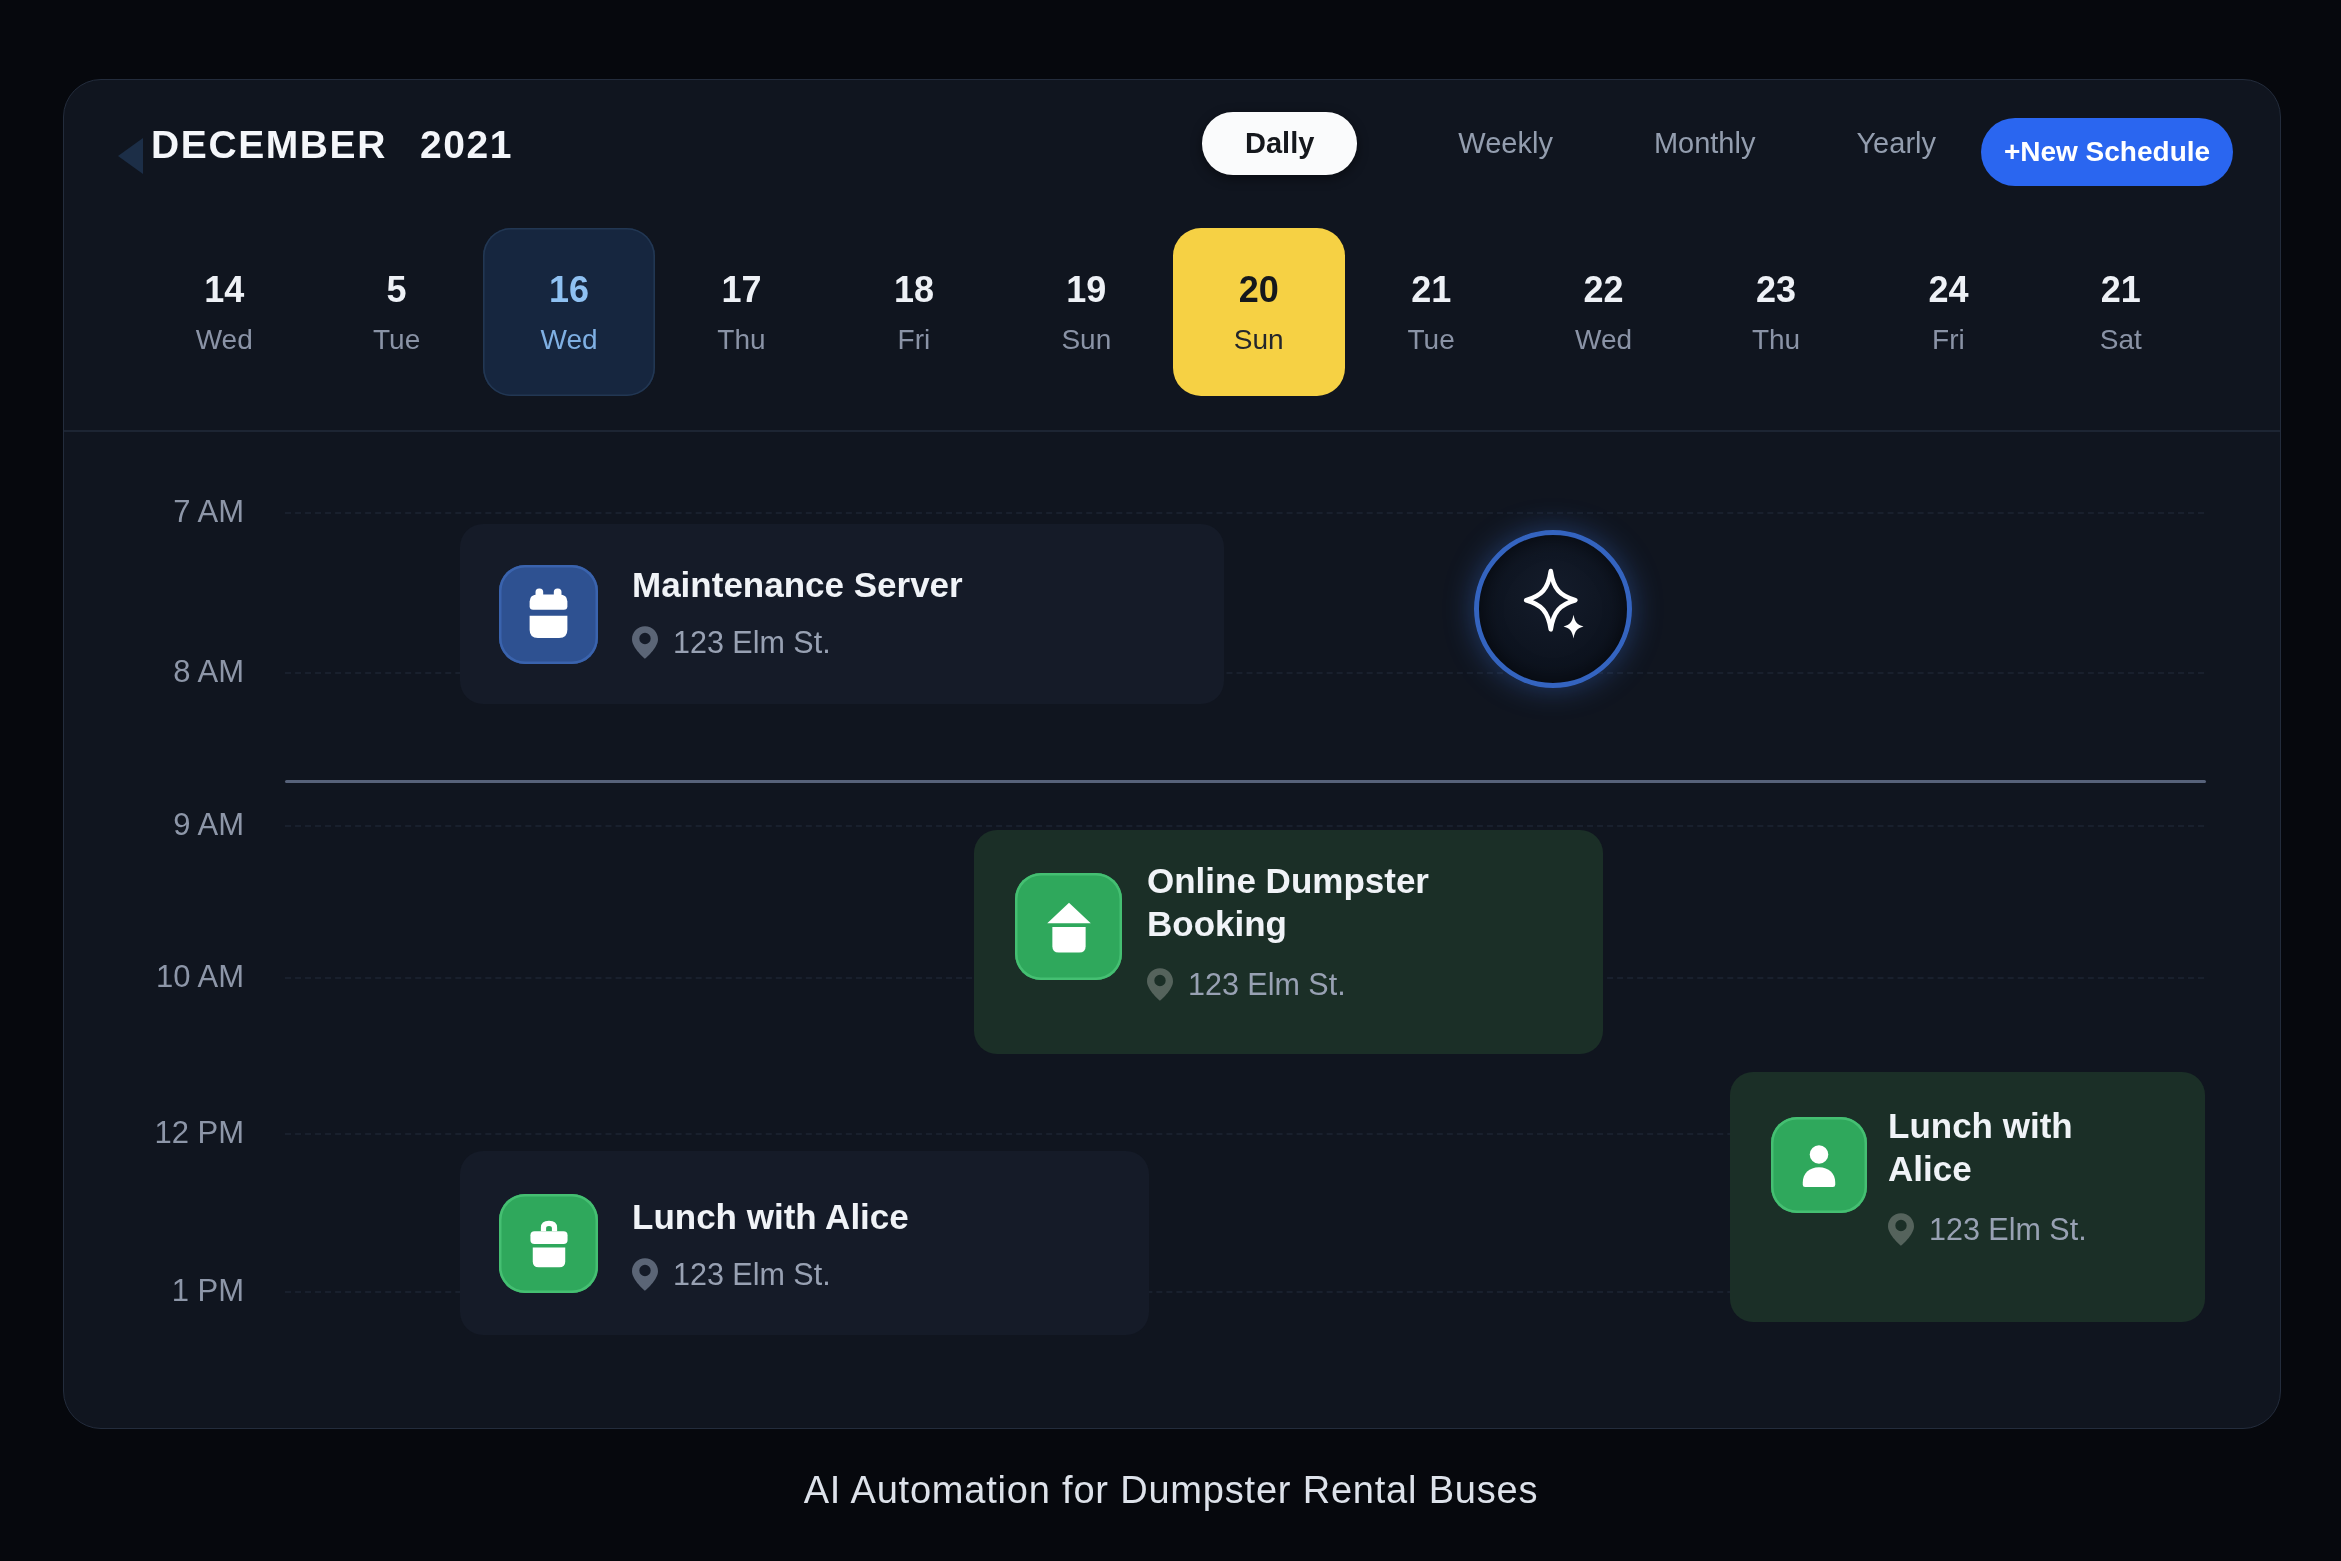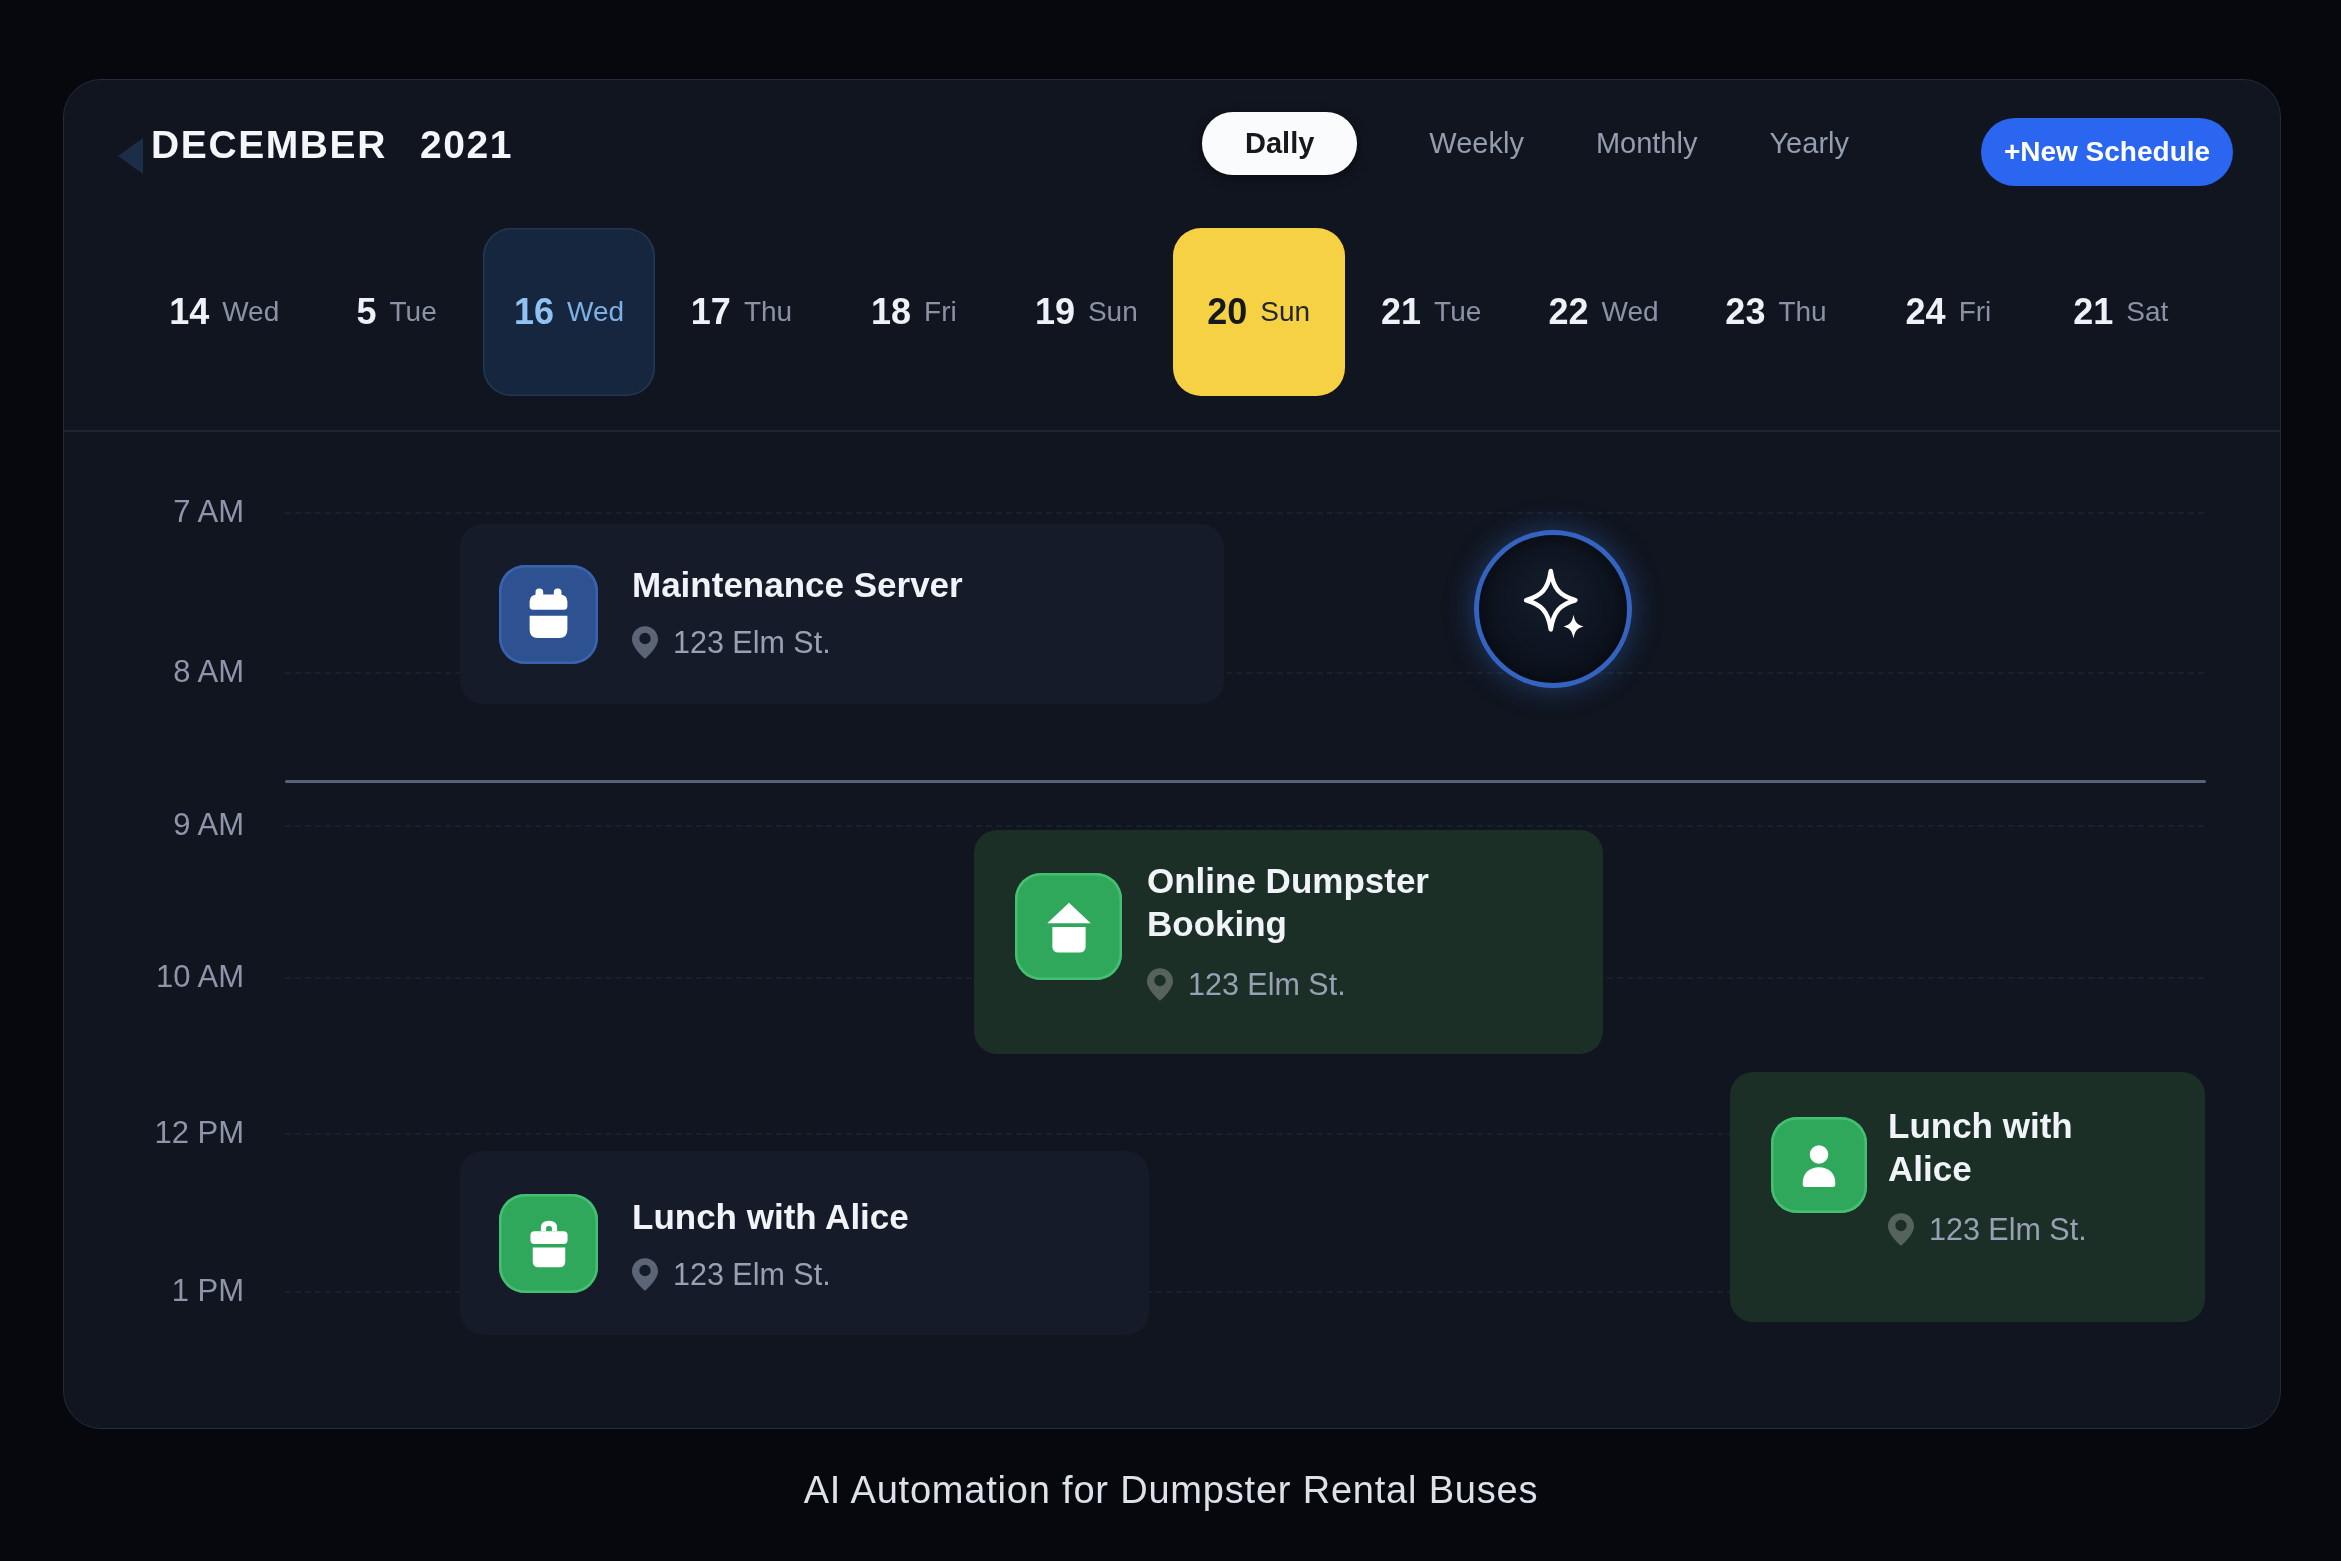--- a/index.html
+++ b/index.html
@@ -27,21 +27,21 @@
     border-top:18px solid transparent; border-bottom:18px solid transparent;
     border-right:25px solid #1c2e47;
   }
   .month-title{
     position:absolute; left:87px; top:43px;
     font-size:39px; font-weight:800; letter-spacing:1.6px; color:#f4f6fa;
     display:flex; gap:33px;
   }
   .view-toggle{
     position:absolute; left:1138px; top:30px; height:66px;
-    display:flex; align-items:center; gap:72px;
+    display:flex; align-items:center; gap:101px;
   }
   .view-item{ font-size:29px; color:#939dae; cursor:pointer; }
   .view-pill{
     background:#fafbfc; color:#15181d; font-weight:700;
     padding:15px 43px; border-radius:31px; font-size:29px;
     box-shadow:0 3.3px 11.5px rgba(0,0,0,.45);
   }
   .new-schedule-btn{
     position:absolute; left:1917px; top:38px; width:252px; height:68px;
     background:var(--accent-blue,#2a66f0); border:none; border-radius:35px;
@@ -49,21 +49,21 @@
     font-family:"Liberation Sans", sans-serif;
     display:flex; align-items:center; justify-content:center; cursor:pointer;
   }
 
   
   .date-strip{
     position:absolute; left:74px; top:148px; width:2069px; height:168px;
     display:flex;
   }
   .date-cell{
-    flex:1 1 0; display:flex; flex-direction:row; align-items:center;
+    flex:1 1 0; display:flex; flex-direction:column; align-items:center;
     justify-content:center; gap:13px; border-radius:28px; cursor:pointer;
     padding:8.2px 0;
   }
   .date-day{ font-size:36px; font-weight:700; color:#eef1f6; }
   .date-wd{ font-size:28px; color:#8a93a6; }
   .date-cell.sel-blue{ background:#16263f; box-shadow:inset 0 0 0 1.6px #223753; }
   .date-cell.sel-blue .date-day{ color:#8fc1f2; }
   .date-cell.sel-blue .date-wd{ color:#7fb0e4; }
   .date-cell.sel-yellow{ background:var(--accent-yellow,#f6d144); }
   .date-cell.sel-yellow .date-day{ color:#15181c; }

